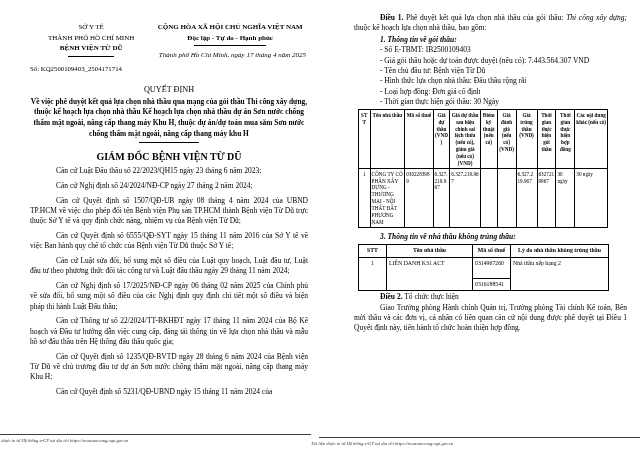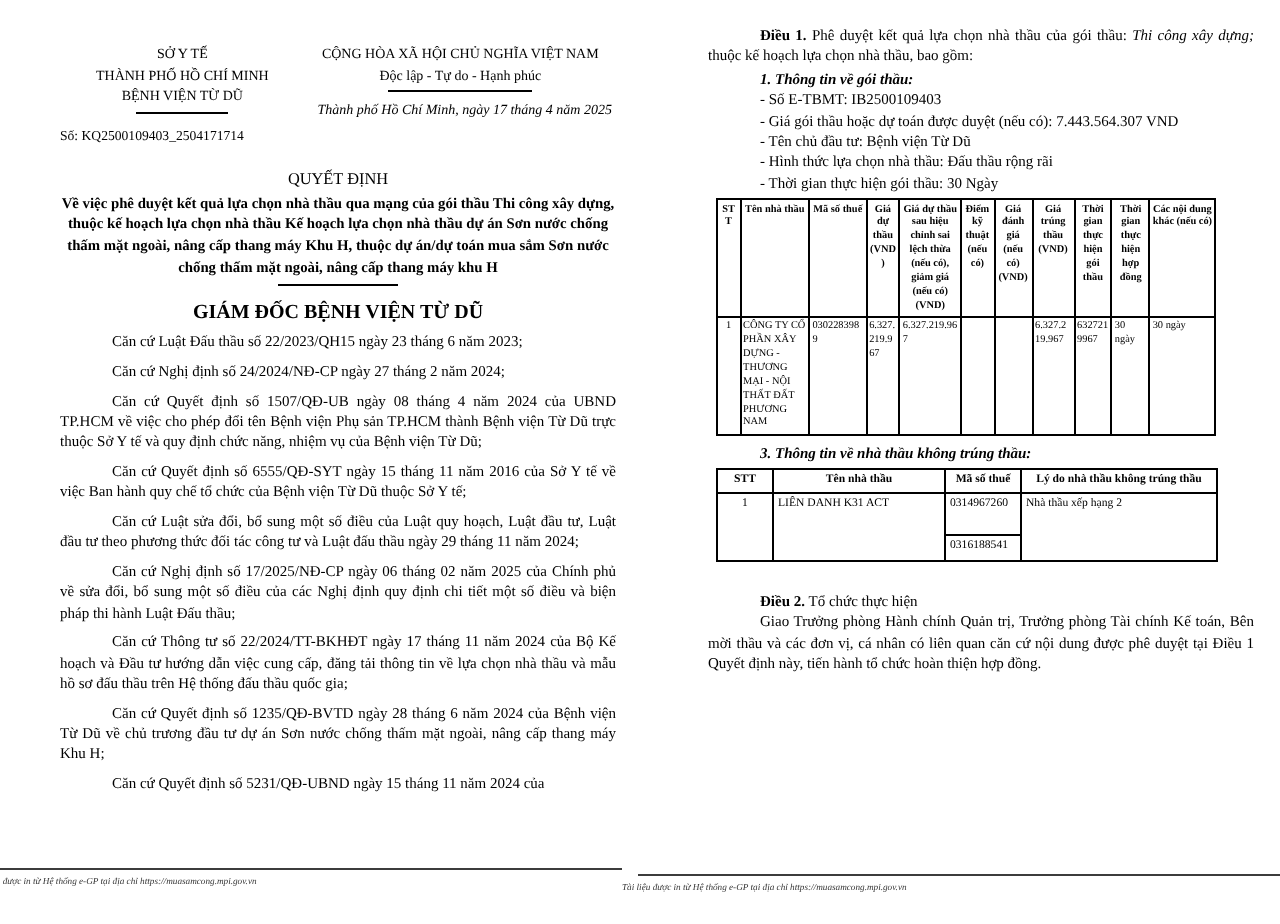--- a/index.html
+++ b/index.html
@@ -5,21 +5,21 @@
   html,body{margin:0;padding:0;background:#ffffff;}
   body{width:640px;height:462px;font-family:"Liberation Serif","DejaVu Serif",serif;color:#000;}
   .canvas{position:relative;width:640px;height:462px;background:#fff;overflow:hidden;}
   .page{position:absolute;top:0;height:462px;box-sizing:border-box;}
   .p1{left:0;width:318px;padding:22px 10px 0 30px;}
   .p2{left:318px;width:322px;padding:13px 13px 0 36px;}
 
   .hdr{display:flex;}
   .org{width:44%;text-align:center;font-size:7px;line-height:1.5;}
   .nat{width:56%;text-align:center;font-size:7px;line-height:1.5;}
-  .bold{font-weight:normal;}
+  .bold{font-weight:bold;}
   .hrule{height:1px;background:#000;margin:2px auto 0 auto;}
   .w40{width:46px;} .w60{width:72px;} .w56{width:60px;}
   .docnum{text-align:left;font-size:6.8px;margin-top:7px;}
   .dateline{font-style:italic;font-size:7px;line-height:1.55;text-align:right;margin-top:4px;padding:0 2px;}
 
   .title{text-align:center;font-weight:normal;font-size:8.2px;margin-top:11px;}
   .subtitle{text-align:center;font-weight:bold;font-size:7.4px;line-height:1.45;margin-top:3px;}
   .authority{text-align:center;font-weight:bold;font-size:10px;margin-top:8px;}
 
   .recital{font-size:7.5px;line-height:1.37;text-align:justify;text-indent:26px;margin:4.5px 0 0 0;}
@@ -88,20 +88,21 @@
   </div>
 
   <div class="page p2">
     <p class="para"><span class="b">Điều 1.</span><span> Phê duyệt kết quả lựa chọn nhà thầu của gói thầu: </span><span class="i">Thi công xây dựng;</span><span> thuộc kế hoạch lựa chọn nhà thầu, bao gồm:</span></p>
 
     <div class="sec-h">1. Thông tin về gói thầu:</div>
     <div class="item">- Số E-TBMT: IB2500109403</div>
     <div class="item">- Giá gói thầu hoặc dự toán được duyệt (nếu có): 7.443.564.307 VND</div>
     <div class="item">- Tên chủ đầu tư: Bệnh viện Từ Dũ</div>
     <div class="item">- Hình thức lựa chọn nhà thầu: Đấu thầu rộng rãi</div>
+    <div class="item">- Loại hợp đồng: Đơn giá cố định</div>
     <div class="item">- Thời gian thực hiện gói thầu: 30 Ngày</div>
 
 
     <table class="t1">
       <colgroup>
         <col style="width:11px">
           <col style="width:33px">
           <col style="width:27px">
           <col style="width:16px">
         <col style="width:29px">
@@ -163,21 +164,21 @@
         <td rowspan="2">LIÊN DANH K31 ACT</td>
         <td class="taxcell">0314967260</td>
         <td rowspan="2">Nhà thầu xếp hạng 2</td>
       </tr>
       <tr>
         <td>0316188541</td>
       </tr>
     </tbody>
       </table>
 
-    <p class="para" style="margin-top:15px"><span class="b">Điều 2.</span><span> Tổ chức thực hiện</span></p>
+    <p class="para" style="margin-top:1px"><span class="b">Điều 2.</span><span> Tổ chức thực hiện</span></p>
     <p class="para">Giao Trưởng phòng Hành chính Quản trị, Trưởng phòng Tài chính Kế toán, Bên mời thầu và các đơn vị, cá nhân có liên quan căn cứ nội dung được phê duyệt tại Điều 1 Quyết định này, tiến hành tổ chức hoàn thiện hợp đồng.</p>
   </div>
 
   <div class="foot-rule fr1"></div>
   <div class="foot-rule fr2"></div>
   <div class="foot-text ft1">Tài liệu được in từ Hệ thống e-GP tại địa chỉ https://muasamcong.mpi.gov.vn</div>
   <div class="foot-text ft2">Tài liệu được in từ Hệ thống e-GP tại địa chỉ https://muasamcong.mpi.gov.vn</div>
 </div>
 
 </body></html>

